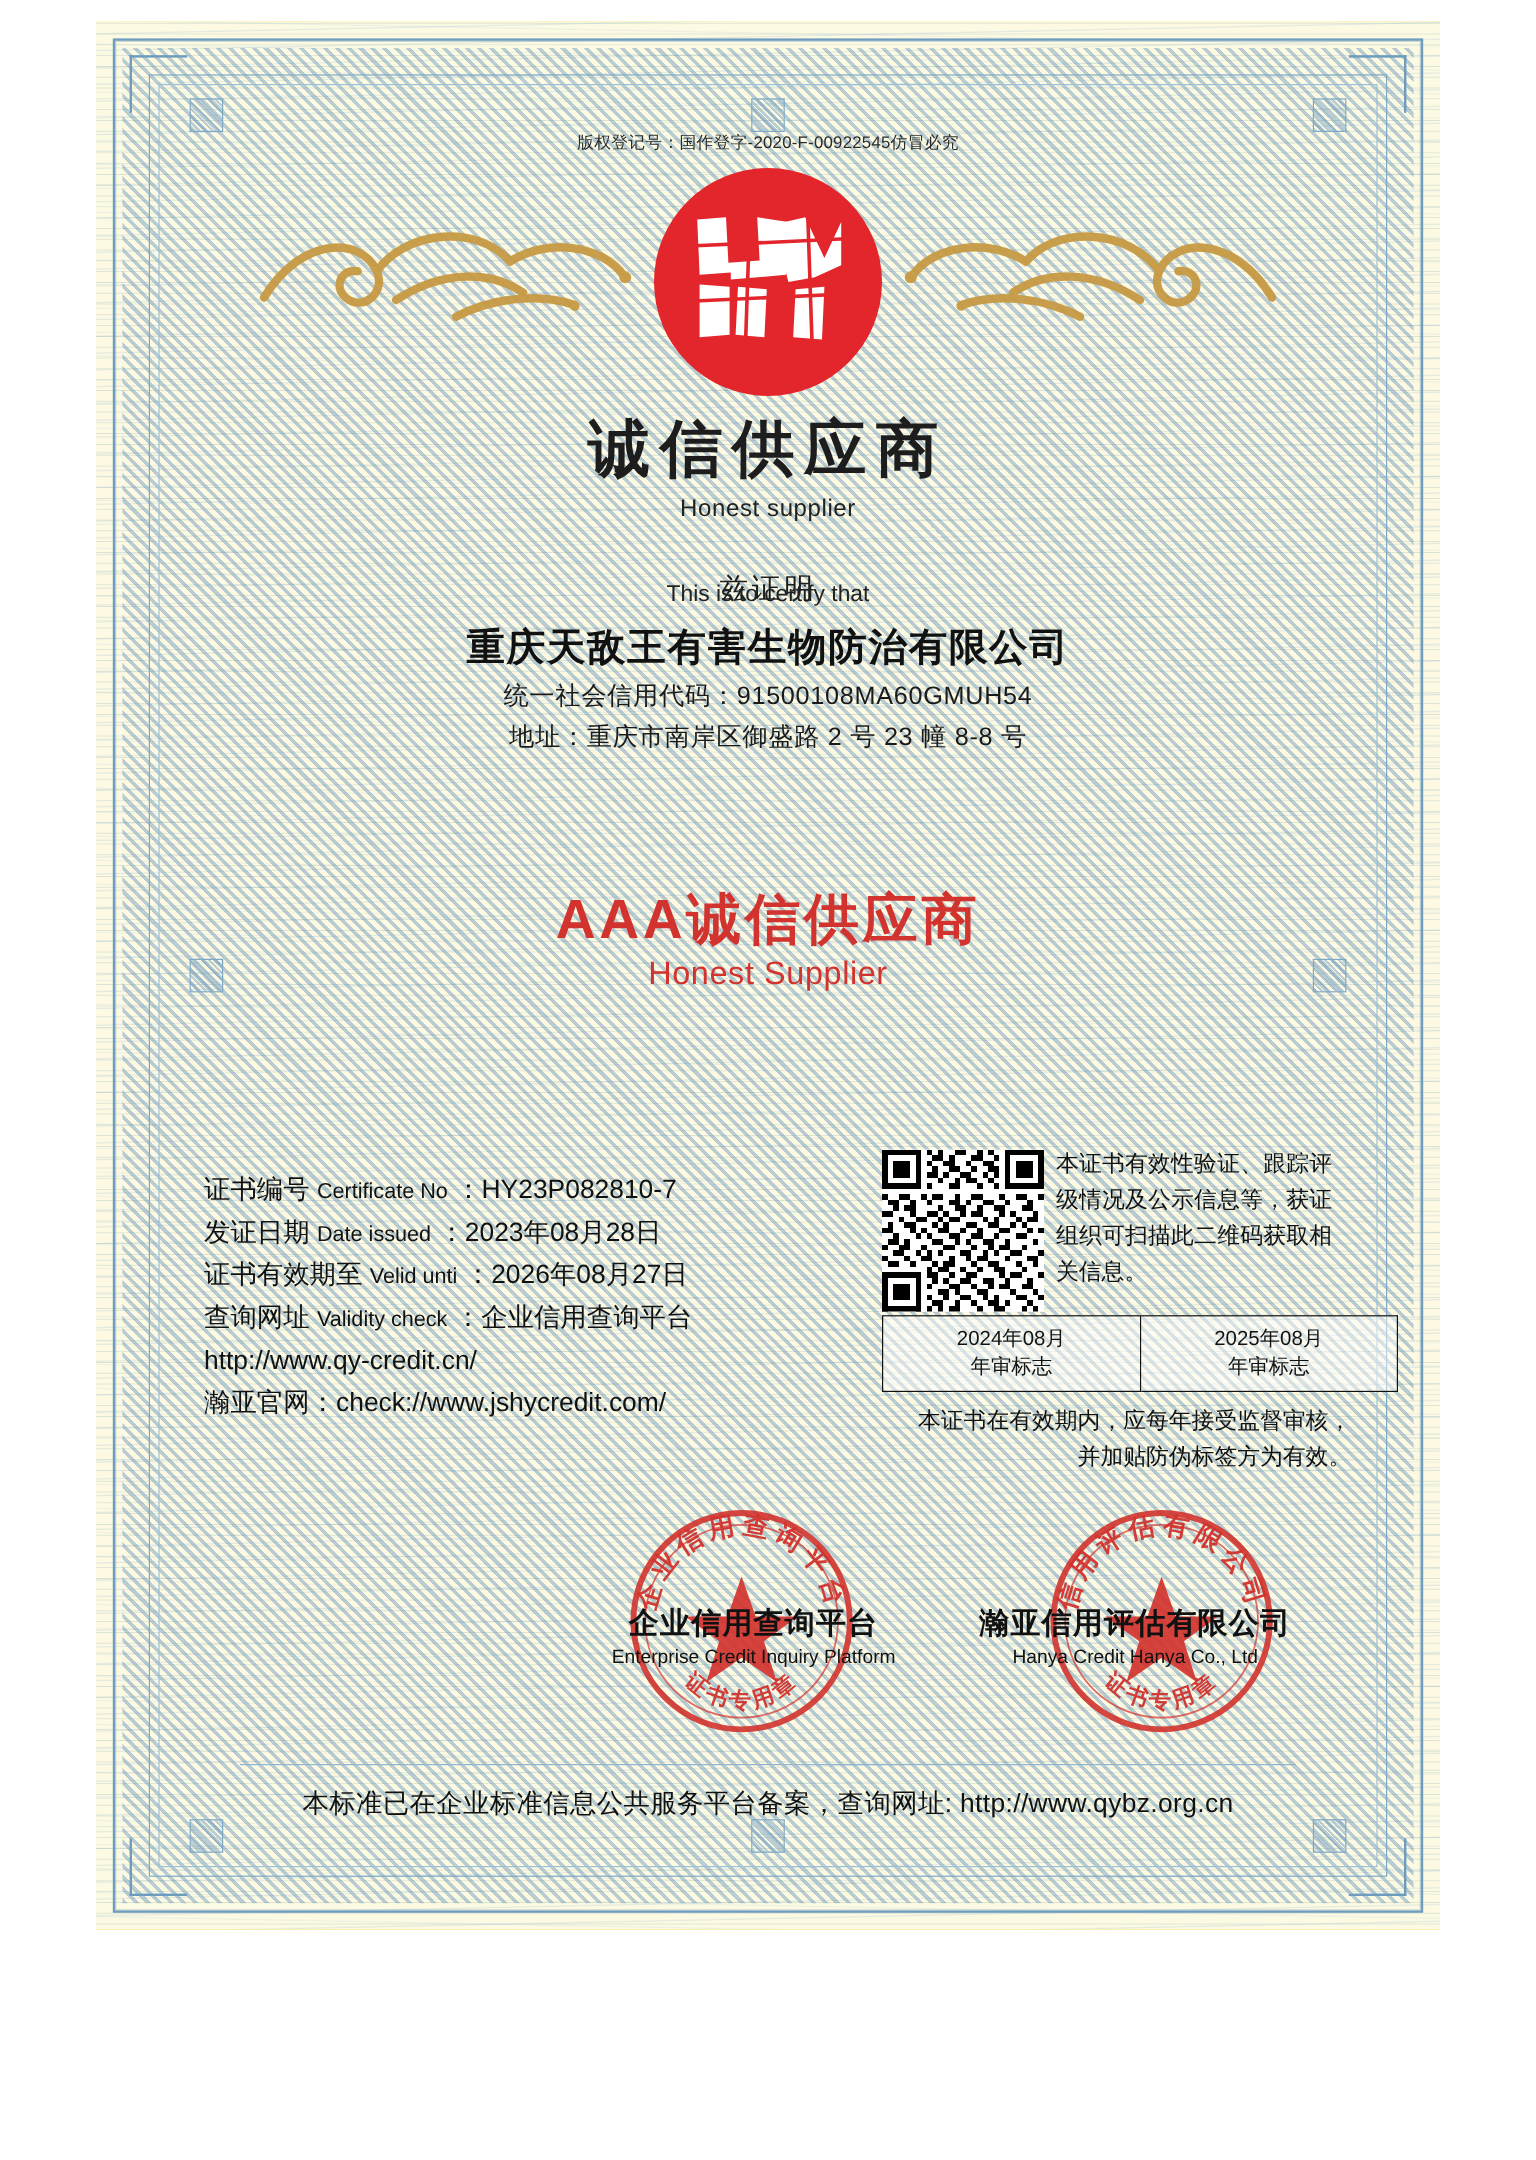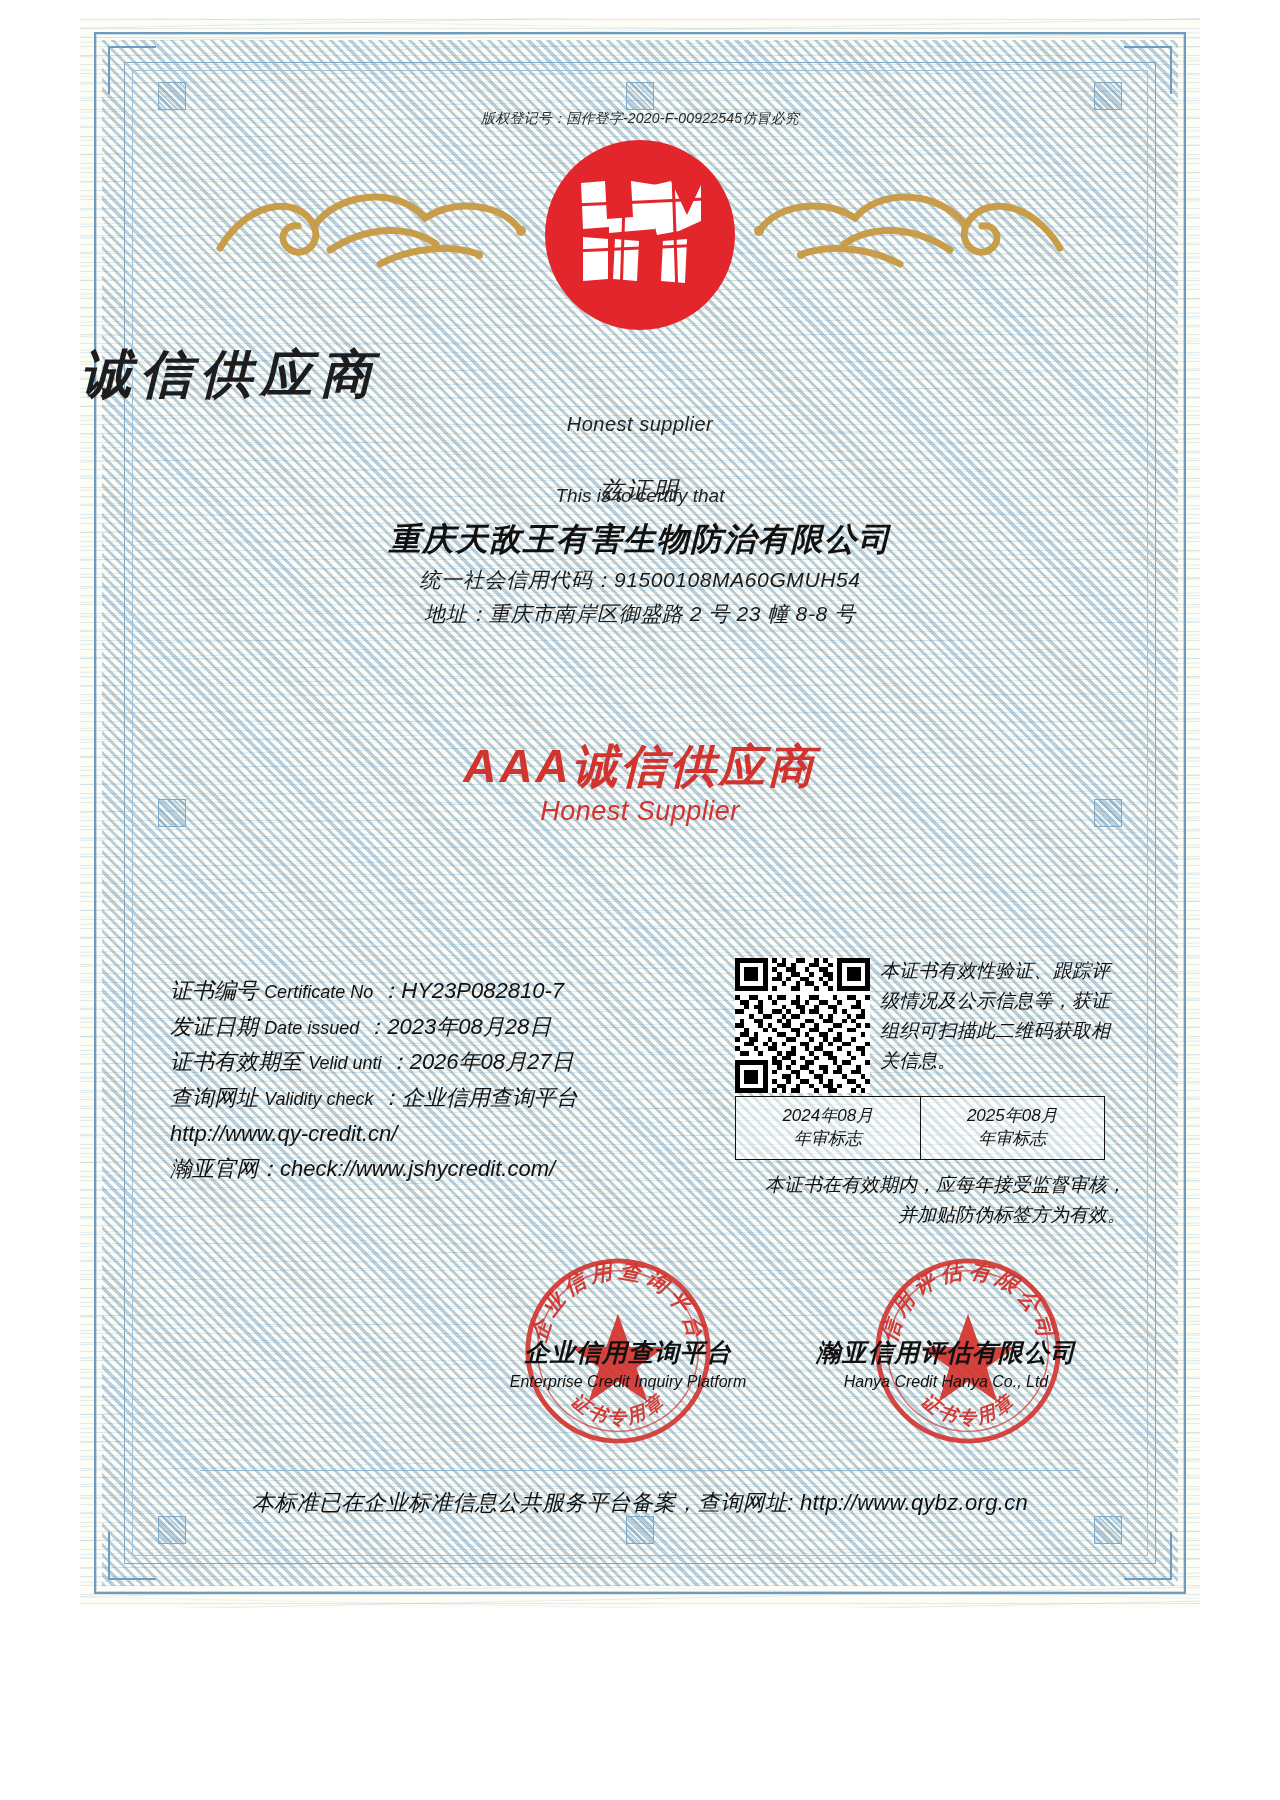--- a/index.html
+++ b/index.html
@@ -13,23 +13,22 @@
     font-family: "Liberation Sans", sans-serif;
     overflow: hidden;
   }
 
   
   .page {
     position: relative;
     width: 1120px;
     height: 1590px;
     margin: 18px auto 0 auto;
-    background: #fef9c3;
+    background: #fde047;
     overflow: hidden;
-    font-style: italic;
   }
 
   
   .wave-bg {
     position: absolute;
     inset: 0;
     background-color: #fdfeff;
     background-image:
       repeating-linear-gradient(
         0deg,
@@ -151,20 +150,21 @@
     border-radius: 50%;
     background: #e3262c;
     display: flex; align-items: center; justify-content: center;
   }
   .logo-badge svg { display: block; }
 
   .title-cn {
     position: absolute;
     top: 322px;
     left: 0; right: 0;
+    text-align: center;
     font-size: 52px;
     font-weight: 700;
     letter-spacing: 8px;
     color: #1d1d1d;
     font-family: "DejaVu Sans", "Liberation Sans", sans-serif;
   }
   .title-en {
     position: absolute;
     top: 395px;
     left: 0; right: 0;
@@ -263,21 +263,21 @@
     font-size: 19px;
     line-height: 1.58;
     color: #111;
     text-align: justify;
   }
 
   .stamp-boxes {
     position: absolute;
     left: 655px;
     top: 1078px;
-    width: 370px;
+    width: 430px;
     display: flex;
     gap: 0;
   }
   .stamp-box {
     flex: 1;
     border: 1.6px solid #111;
     height: 62px;
     display: flex;
     flex-direction: column;
     align-items: center;

